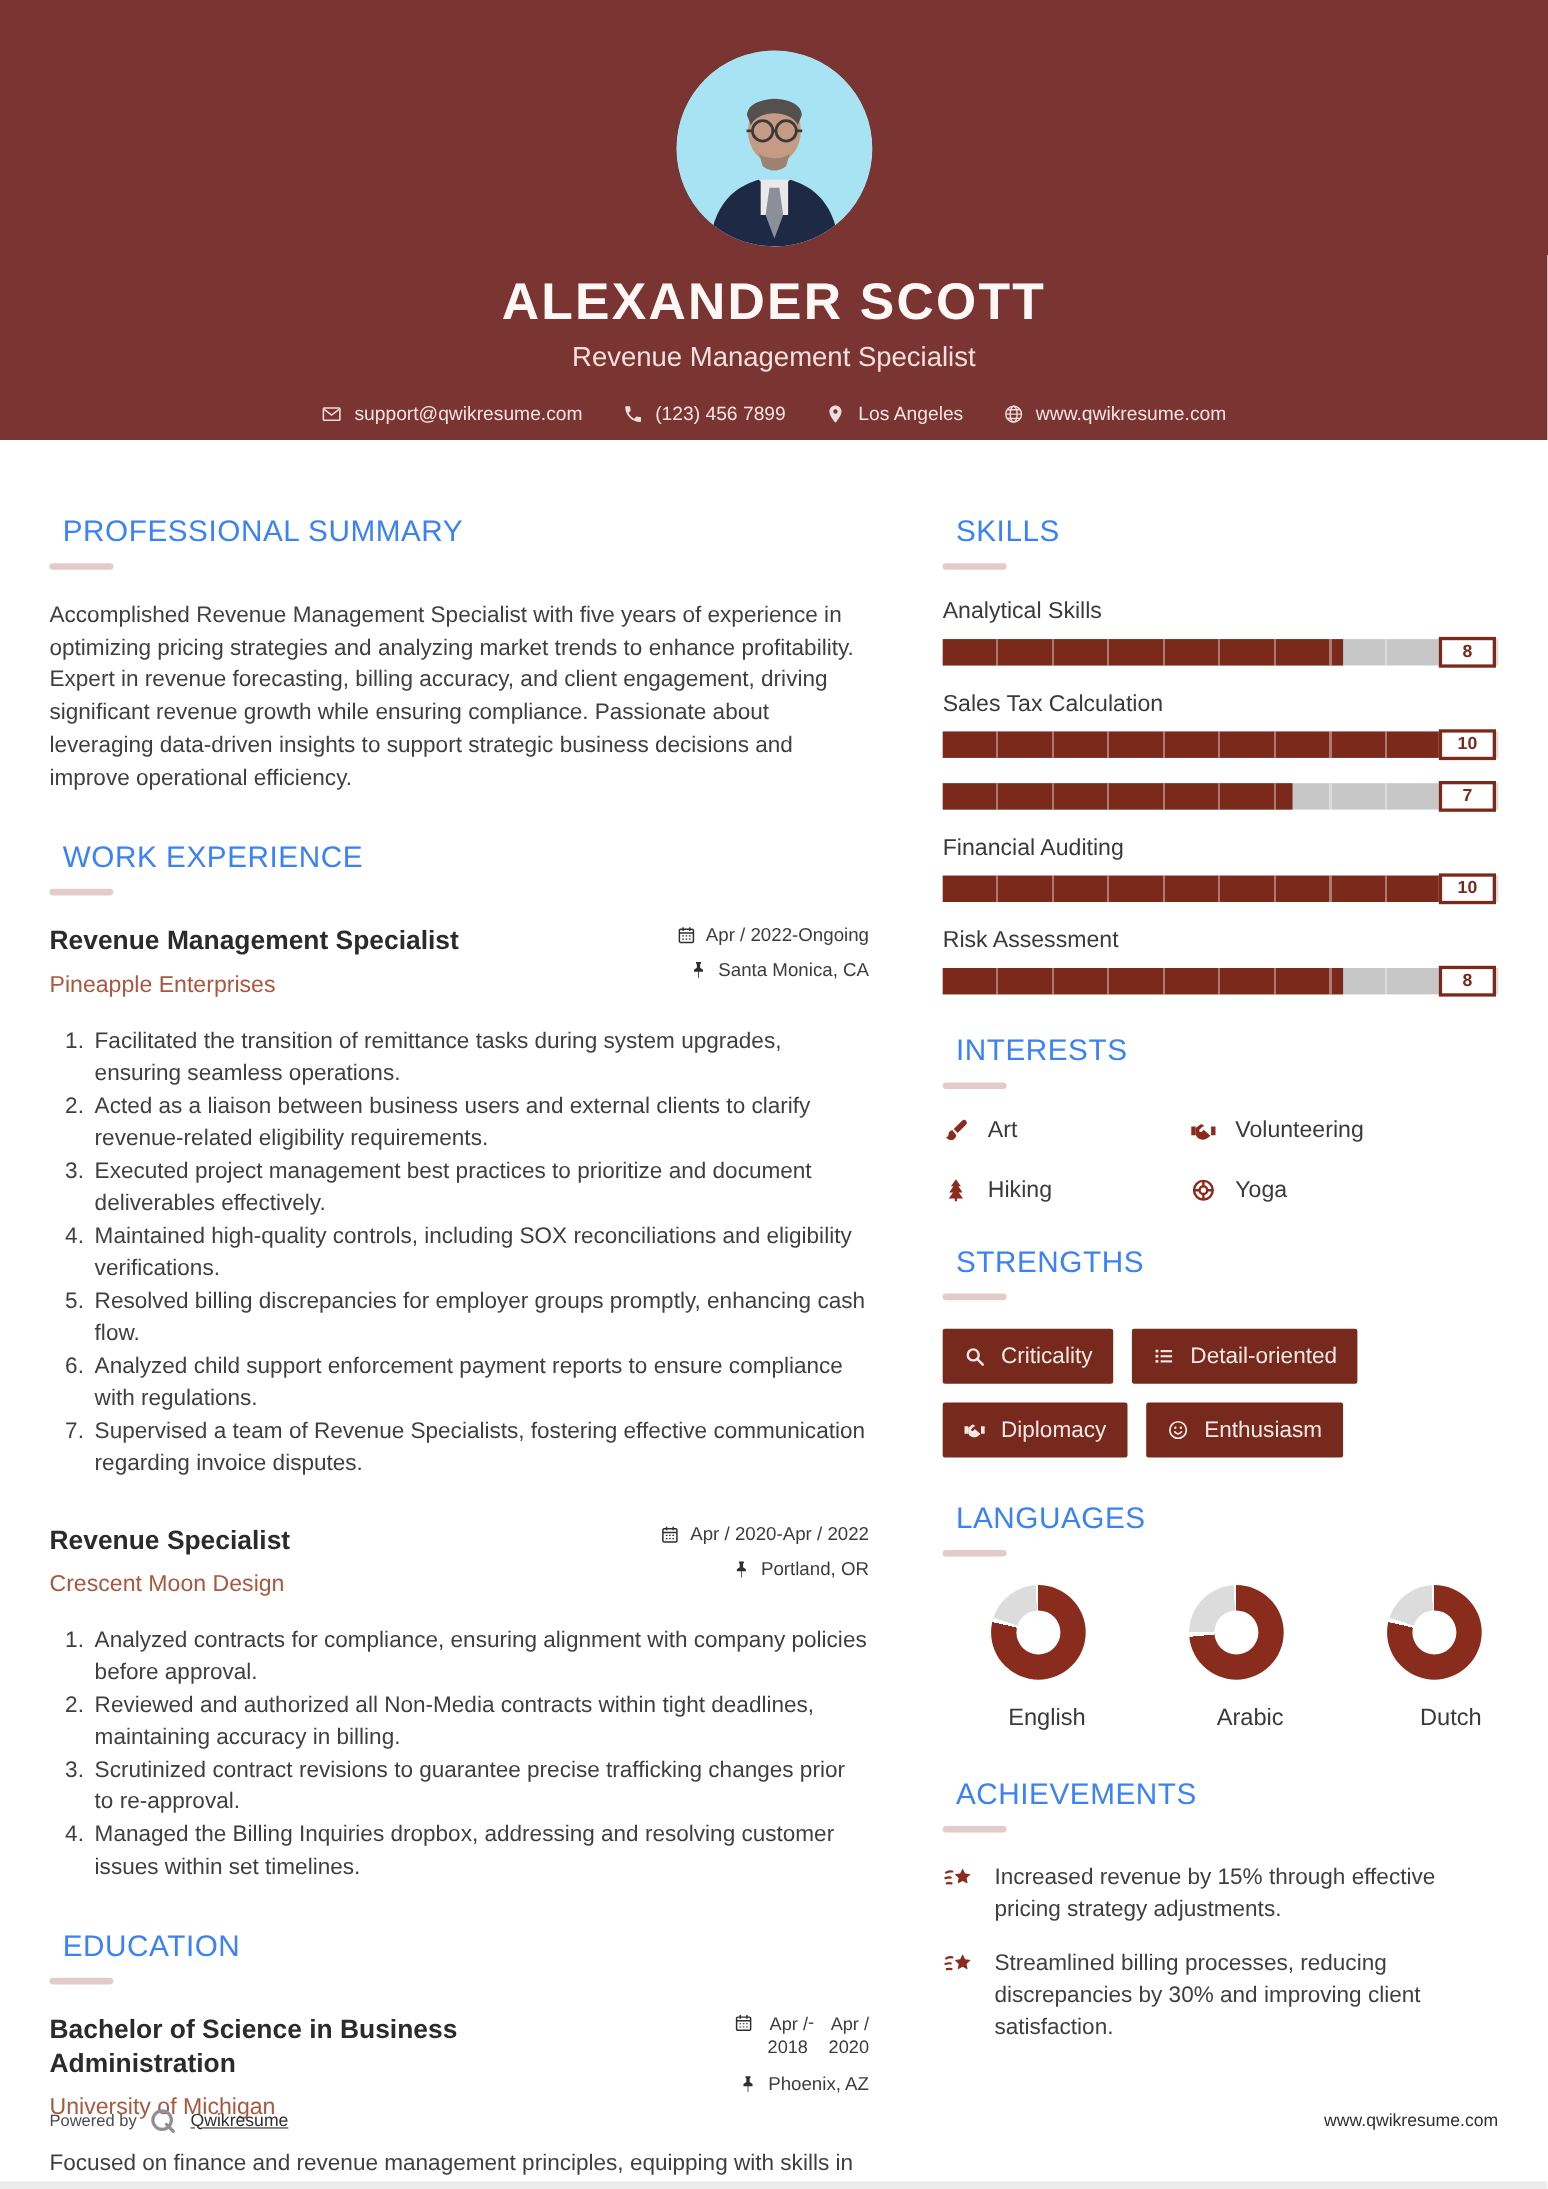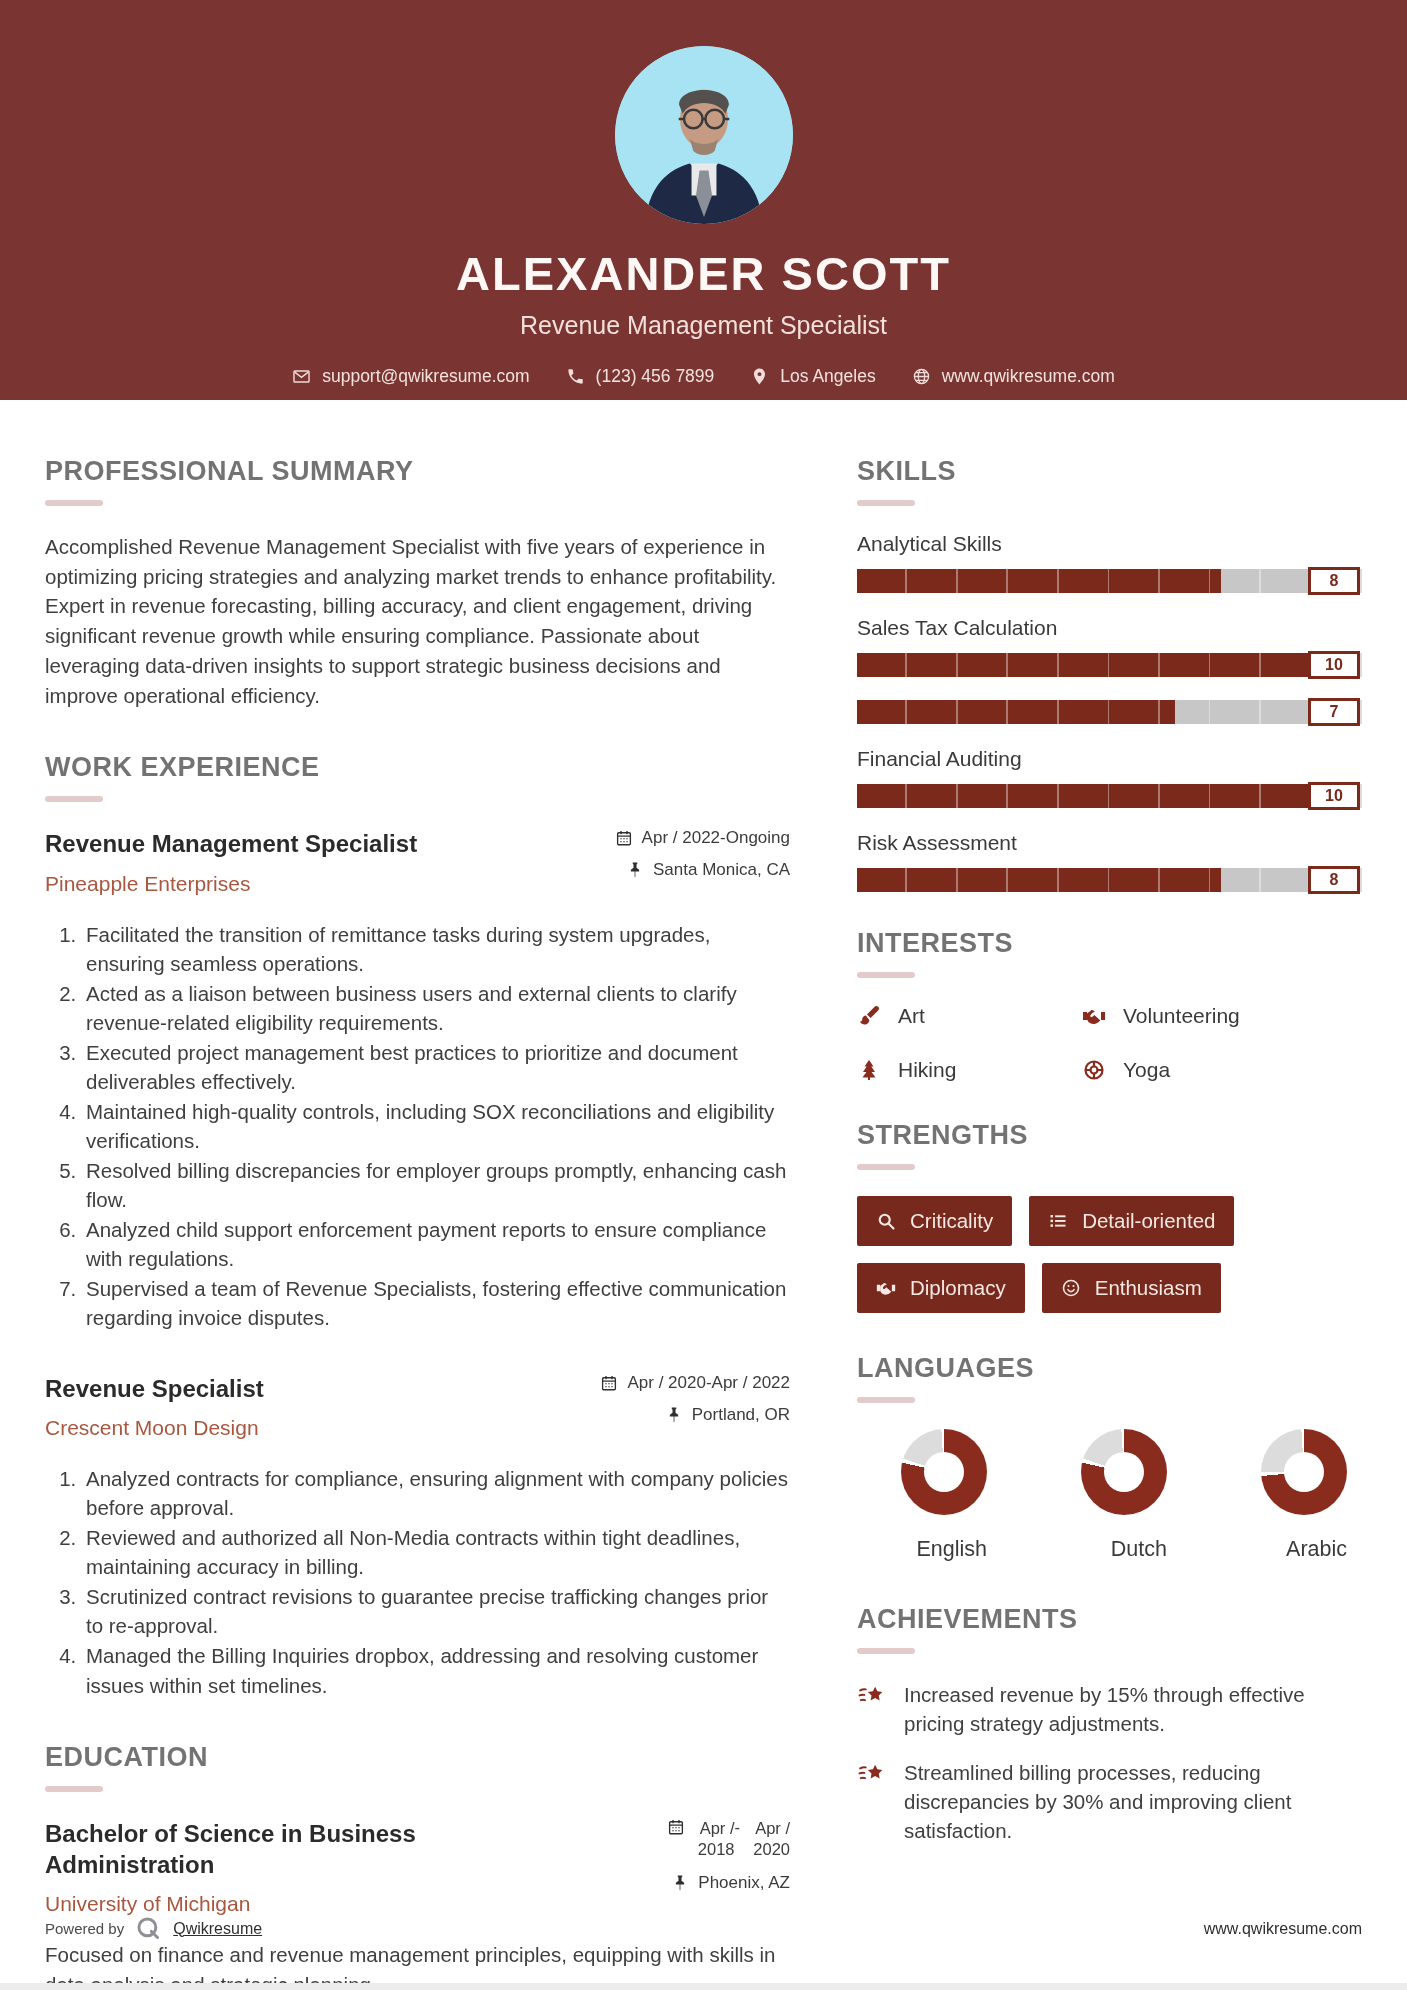--- a/index.html
+++ b/index.html
@@ -17,21 +17,21 @@
   .contacts{display:flex;justify-content:center;align-items:center;gap:36px;margin-top:26px;
             font-size:17.5px;color:#f3e3df;}
   .contact{display:flex;align-items:center;gap:11px;cursor:pointer;}
   .contact .ic{width:19px;height:19px;color:#f0dcd8;}
 
   
   .body{display:flex;gap:67px;padding:56px 45px 0;}
   .col-left{width:745px;flex:none;}
   .col-right{width:505px;flex:none;}
 
-  h2.sec{font-size:27px;font-weight:bold;color:#737373;letter-spacing:.5px;margin:0;}
+  h2.sec{font-size:27px;font-weight:normal;color:#3b82f6;letter-spacing:.5px;margin:12px;}
   .rule{width:58px;height:6px;background:#e2cbca;border-radius:3px;margin:13px 0 26px;}
 
   .summary-text{font-size:20.5px;line-height:1.45;color:#3f3f3f;margin:0;}
   .section{margin-bottom:42px;}
 
   
   .job{margin-bottom:40px;}
   .job-head{display:flex;justify-content:space-between;align-items:flex-start;}
   .job-left{max-width:460px;}
   .job-title{font-size:24px;font-weight:bold;color:#2b2b2b;line-height:1.3;margin:0;}
@@ -438,27 +438,27 @@
         <h2 class="sec">LANGUAGES</h2>
         <div class="rule"></div>
         <div class="langs">
 
             <div class="lang">
               <div class="donut" style="background: conic-gradient(rgb(138, 44, 29) 0deg, rgb(138, 44, 29) 78.5%, rgb(255, 255, 255) 78.5%, rgb(255, 255, 255) 80%, rgb(220, 220, 220) 80%, rgb(220, 220, 220) 99%, rgb(255, 255, 255) 99%, rgb(255, 255, 255) 100%);"></div>
               <div class="lang-label">English</div>
             </div>
 
             <div class="lang">
+              <div class="donut" style="background: conic-gradient(rgb(138, 44, 29) 0deg, rgb(138, 44, 29) 73.5%, rgb(255, 255, 255) 73.5%, rgb(255, 255, 255) 75%, rgb(220, 220, 220) 75%, rgb(220, 220, 220) 99%, rgb(255, 255, 255) 99%, rgb(255, 255, 255) 100%);"></div>
+              <div class="lang-label">Arabic</div>
+            </div>
+
+            <div class="lang">
               <div class="donut" style="background: conic-gradient(rgb(138, 44, 29) 0deg, rgb(138, 44, 29) 78.5%, rgb(255, 255, 255) 78.5%, rgb(255, 255, 255) 80%, rgb(220, 220, 220) 80%, rgb(220, 220, 220) 99%, rgb(255, 255, 255) 99%, rgb(255, 255, 255) 100%);"></div>
               <div class="lang-label">Dutch</div>
-            </div>
-
-            <div class="lang">
-              <div class="donut" style="background: conic-gradient(rgb(138, 44, 29) 0deg, rgb(138, 44, 29) 73.5%, rgb(255, 255, 255) 73.5%, rgb(255, 255, 255) 75%, rgb(220, 220, 220) 75%, rgb(220, 220, 220) 99%, rgb(255, 255, 255) 99%, rgb(255, 255, 255) 100%);"></div>
-              <div class="lang-label">Arabic</div>
             </div>
           </div>
       </section>
 
       <section class="section">
         <h2 class="sec">ACHIEVEMENTS</h2>
         <div class="rule"></div>
         <div>
 
             <div class="ach">

